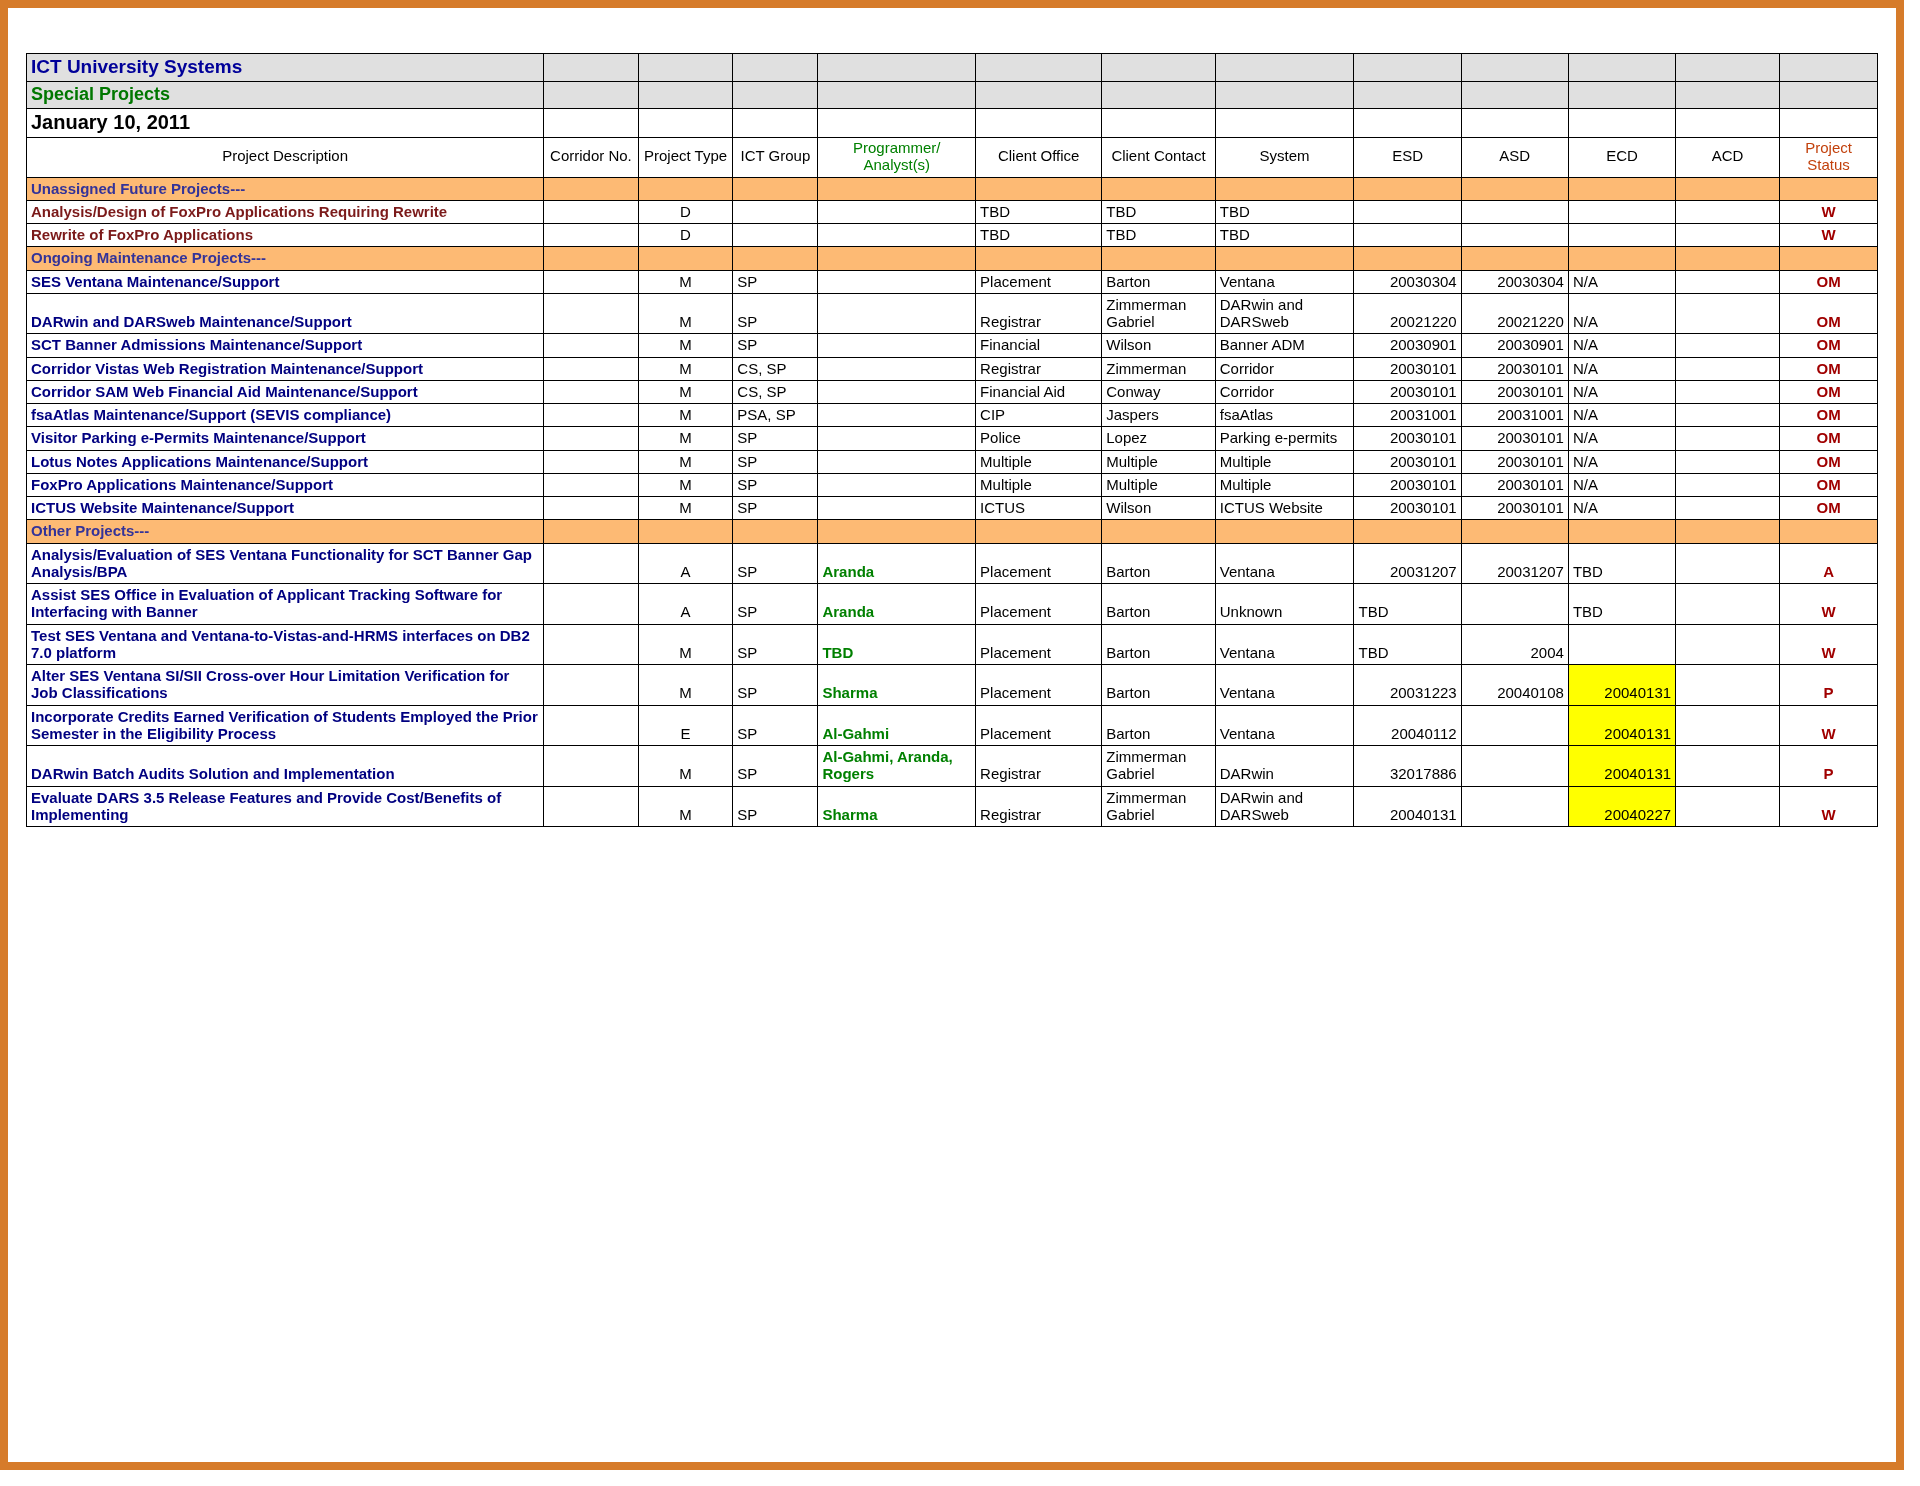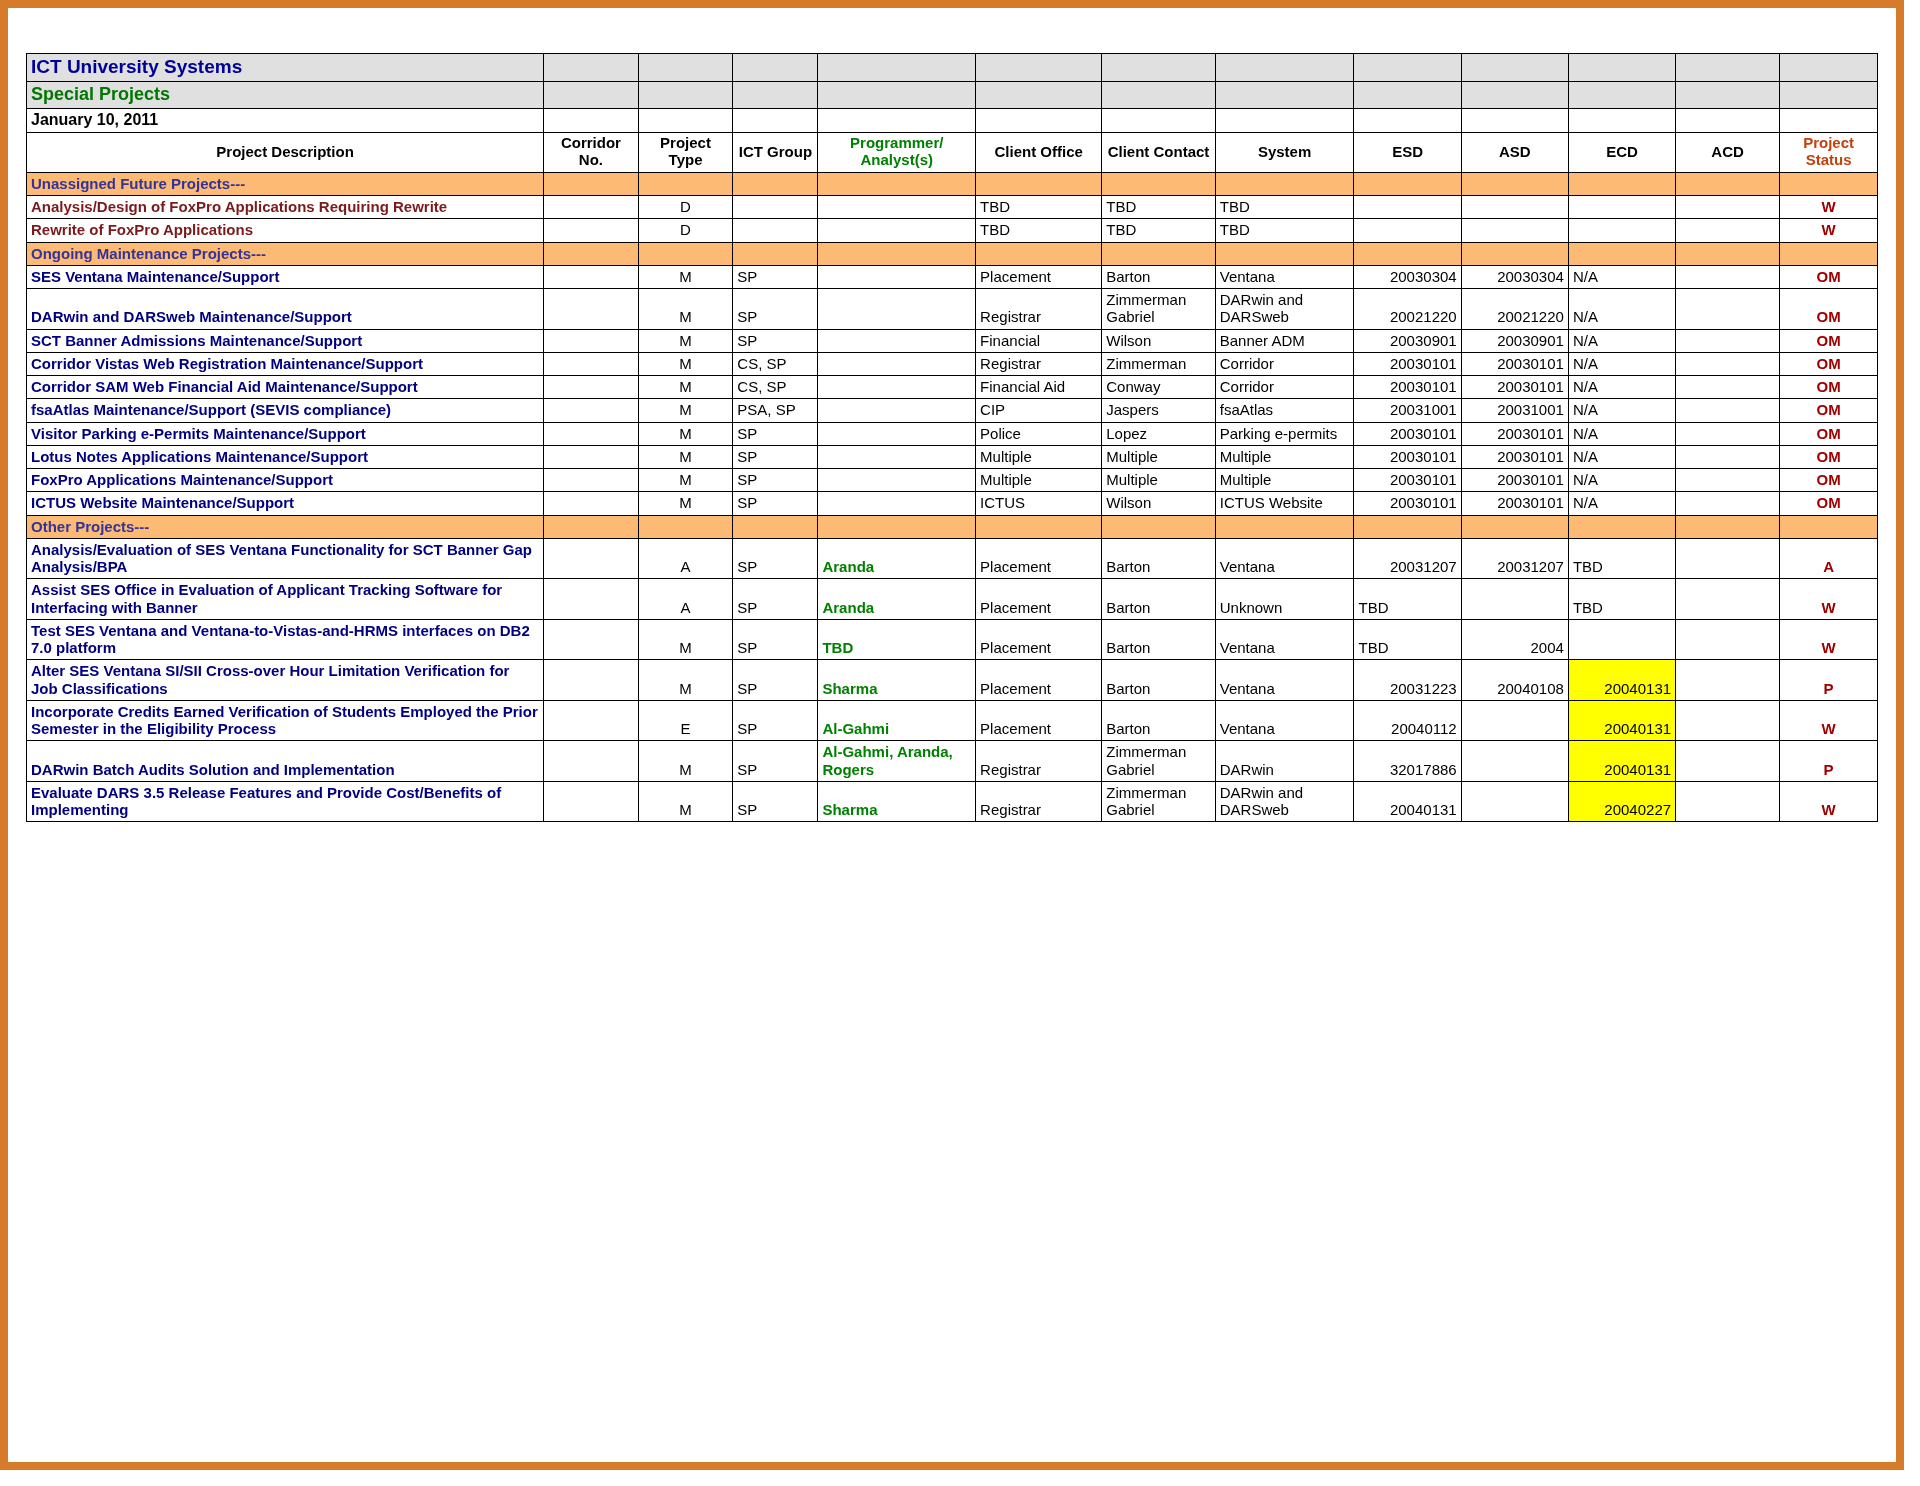--- a/index.html
+++ b/index.html
@@ -41,22 +41,22 @@
   td, th {
     border: 1px solid #000;
     padding: 2px 4px 3px 4px;
     vertical-align: bottom;
     line-height: 1.15;
     overflow: hidden;
   }
   .topband td { background: #e0e0e0; }
   .title-org { color: #000099; font-weight: bold; font-size: 19px; }
   .title-special { color: #007700; font-weight: bold; font-size: 18px; }
-  .date-row td:first-child { font-weight: bold; font-size: 16px; }
-  .hdr td { font-weight: bold; text-align: center; vertical-align: middle; height: 34px; line-height:1.1; }
+  .date-row td:first-child { font-weight: bold; font-size: 20px; }
+  .hdr td { font-weight: normal; text-align: center; vertical-align: middle; height: 34px; line-height:1.1; }
   .hdr td:first-child { text-align: center; }
   .sect-row td:first-child { font-weight: bold; color: #333399; }
   .sect-row td { background: #fdba74; }
   .proj-desc { color: #7b1a1a; font-weight: bold; }
   .proj-desc.navy { color: #000080; }
   .status { color: #a00000; font-weight: bold; text-align: center; }
   .center { text-align: center; }
   .right  { text-align: right; }
   .progcell { color: #008000; font-weight: bold; }
   .hl { background: #ffff00; }

